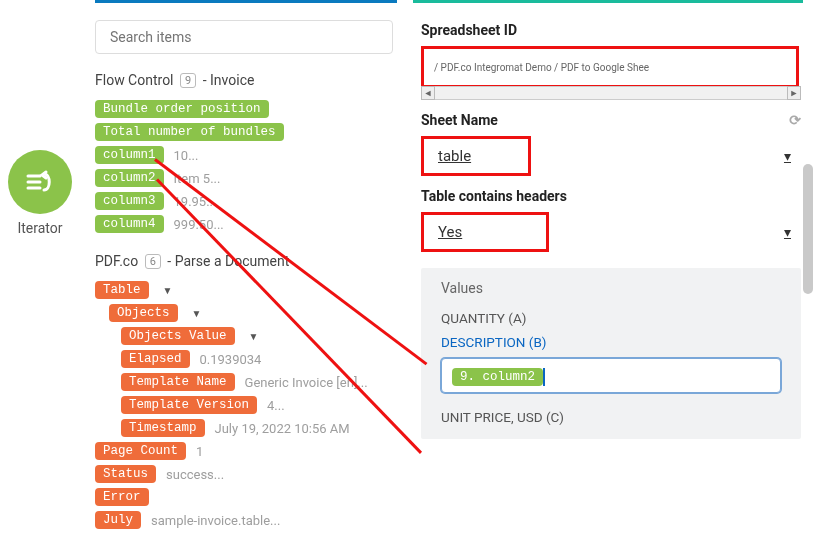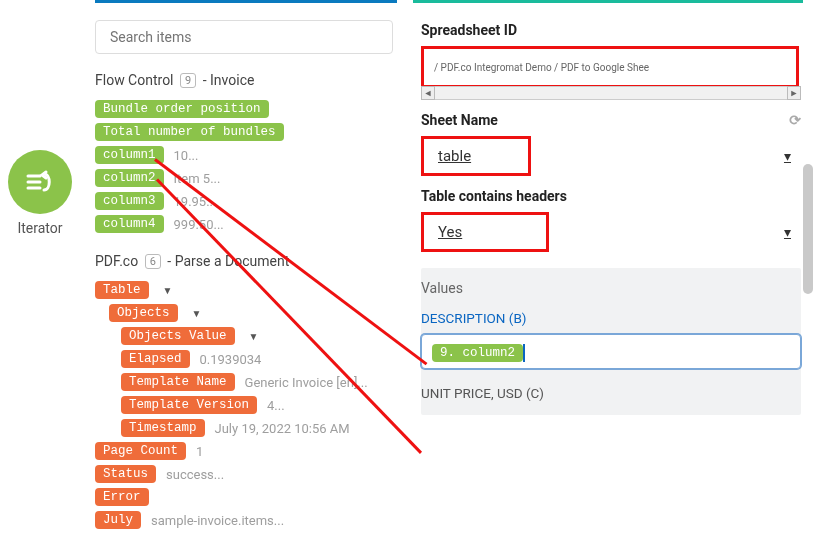--- a/index.html
+++ b/index.html
@@ -36,21 +36,21 @@
   .spreadsheet-box { width: 378px; height: 42px; display:flex; align-items:center; color:#666; font-size:10px; overflow:hidden; white-space:nowrap; }
   .hscroll { width:100%; height:14px; margin-top:-2px; display:flex; align-items:center; }
   .hscroll .btn { width:14px; height:14px; border:1px solid #bbb; background:#eee; font-size:9px; display:flex; align-items:center; justify-content:center; color:#666; }
   .hscroll .track { flex:1; height:14px; border-top:1px solid #ccc; border-bottom:1px solid #ccc; background:#f1f1f1; }
 
   .select-row { display:flex; align-items:center; gap:0; margin-bottom: 2px; text-decoration: underline;}
   .select-red { border:3px solid #e11; padding: 8px 14px; font-size:15px; color:#333; min-width: 110px; }
   .select-row.small .select-red { min-width:128px; }
   .caret-right-of { margin-left:auto; font-size:14px; color:#333; padding-right:10px;}
 
-  .values-block { background:#f1f2f3; padding: 12px 0 6px; margin-top: 16px; border-radius: 2px; }
+  .values-block { background:#f1f2f3; padding: 12px 20px 6px; margin-top: 16px; border-radius: 2px; }
   .values-block .hd { color:#666; font-size:14px; margin-bottom: 14px; }
   .values-block .col-label { color:#555; font-size: 13.5px; margin: 4px 0 8px; }
   .values-block .col-label.link { color:#0a66c2; }
   .val-input { background:#fff; border:1px solid #e0e0e0; border-radius:4px; padding:8px 10px; width:100%; margin-bottom: 16px; }
   .val-input.sel { border:1px solid #7aa7d8; box-shadow:0 0 0 1px #7aa7d8; }
   .pill { background:#8bc34a; color:#fff; font-family:"Courier New",monospace; font-size:12.5px; padding:2px 8px; border-radius:4px; position:relative; }
   .pill.sel::after { content:""; position:absolute; right:-2px; top:0; bottom:0; width:2px; background:#0a66c2; }
 
   
   .redline { position:absolute; height:3px; background:#e11; transform-origin: left center; pointer-events:none; }
@@ -151,21 +151,21 @@
       </div>
     <div class="chip-row">
         <span class="chip orange">Status</span>
         <span class="chip-val">success...</span>
       </div>
     <div class="chip-row">
         <span class="chip orange">Error</span>
       </div>
     <div class="chip-row">
         <span class="chip orange">July</span>
-        <span class="chip-val">sample-invoice.items...</span>
+        <span class="chip-val">sample-invoice.table...</span>
       </div>
   </div>
 </div>
 
 <div class="right-panel">
 
   <div class="field-label">
     <span>Spreadsheet ID</span>
   </div>
   <div class="redbox spreadsheet-box">
@@ -190,20 +190,21 @@
     <span>Table contains headers</span>
   </div>
   <div class="select-row small">
     <div class="select-red">Yes</div>
     <span class="caret-right-of">▾</span>
   </div>
 
   <div class="values-block">
     <div class="hd">Values</div>
 
+    <div class="col-label">QUANTITY (A)</div>
 
     <div class="col-label link">DESCRIPTION (B)</div>
     <div class="val-input sel">
       <span class="pill sel">9. column2</span>
     </div>
 
     <div class="col-label">UNIT PRICE, USD (C)</div>
   </div>
 </div>
 

